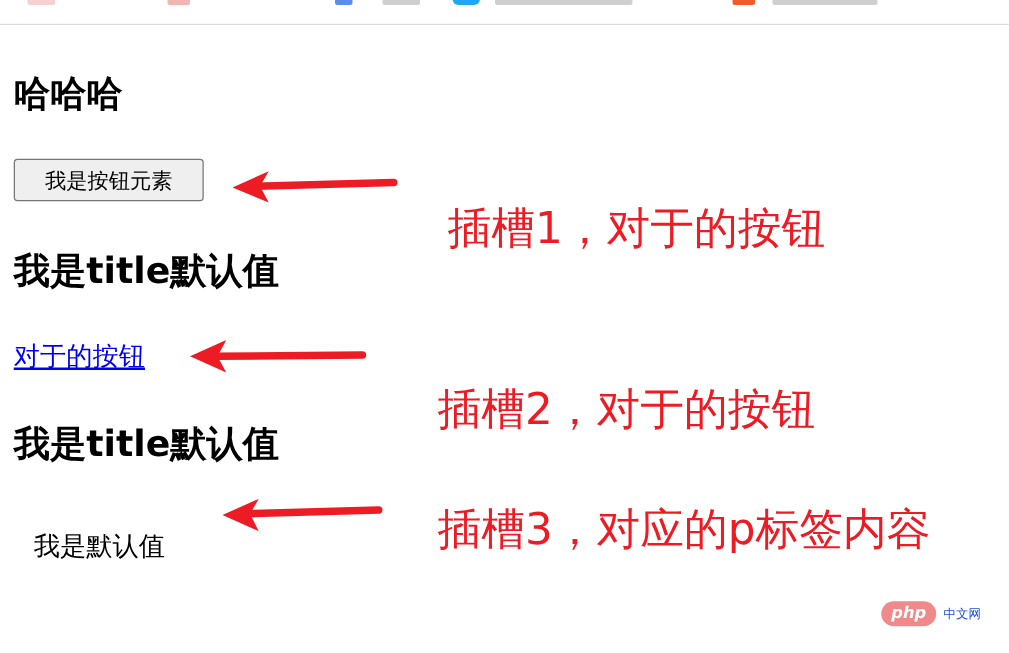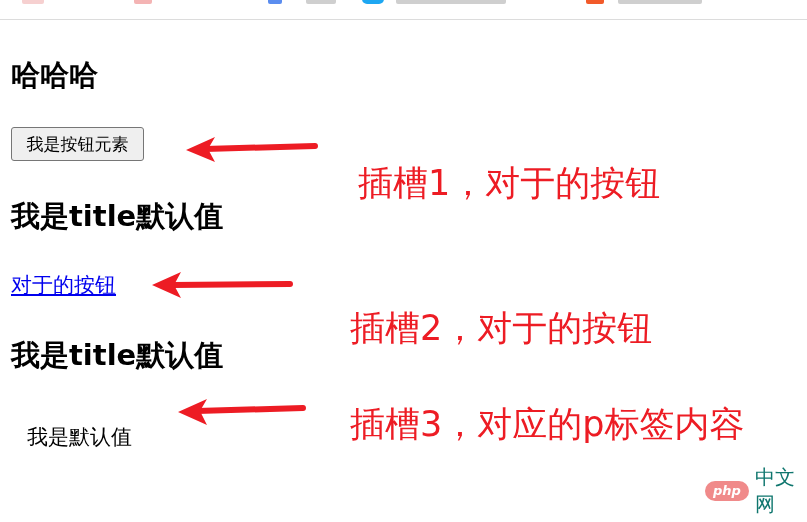--- a/index.html
+++ b/index.html
@@ -12,21 +12,21 @@
   .bookmark-bar {
     position:absolute; left:0; top:0; width:807px; height:19px;
     border-bottom:1px solid #dcdcdc; background:#fff; overflow:hidden;
   }
   .bm { position:absolute; top:-6px; height:10px; border-radius:2px; }
   .h1 {
     position:absolute; left:11px; margin:0;
     font-size:29px; font-weight:bold; line-height:36px; white-space:nowrap;text-align:center;
   }
   .btn {
-    position:absolute; left:11px; top:127px; width:133px; height:34px;
+    position:absolute; left:11px; top:127px; width:152px; height:34px;
     box-sizing:border-box; background:#efefef; border:1px solid #767676;
     border-radius:3px; font-size:17px; color:#000; padding:0;
     font-family:"DejaVu Sans","Liberation Sans",sans-serif; cursor:pointer;
   }
   .link {
     position:absolute; left:11px; top:271px; font-size:21px; color:#0000ee;
     text-decoration:underline; line-height:28px; white-space:nowrap;
   }
   .para {
     position:absolute; left:11px; top:407px; font-size:21px; line-height:28px;
@@ -37,21 +37,21 @@
     white-space:nowrap; letter-spacing:0px;margin-top:30px;
   }
   svg.arrow { position:absolute; overflow:visible; }
   .watermark {
     position:absolute; left:705px; top:480px; height:22px; display:flex; align-items:center;
   }
   .wm-php {
     background:#f08a8a; color:#fff; font-style:italic; font-weight:bold;
     font-size:13px; border-radius:11px; padding:0 8px; height:20px; line-height:20px;
   }
-  .wm-cn { color:#0f766e; font-size:20px; margin-left:6px; }
+  .wm-cn { color:#1d4ed8; font-size:10px; margin-left:6px; }
 </style>
 </head>
 <body>
 
 <div class="bookmark-bar">
   <span class="bm" style="left:22px;width:22px;background:#f6d0d0"></span>
   <span class="bm" style="left:134px;width:18px;background:#f4b4b4"></span>
   <span class="bm" style="left:268px;width:14px;background:#5b8def"></span>
   <span class="bm" style="left:306px;width:30px;background:#cfcfcf;height:6px;top:-2px"></span>
   <span class="bm" style="left:362px;width:22px;background:#1ea7f2;border-radius:10px"></span>

